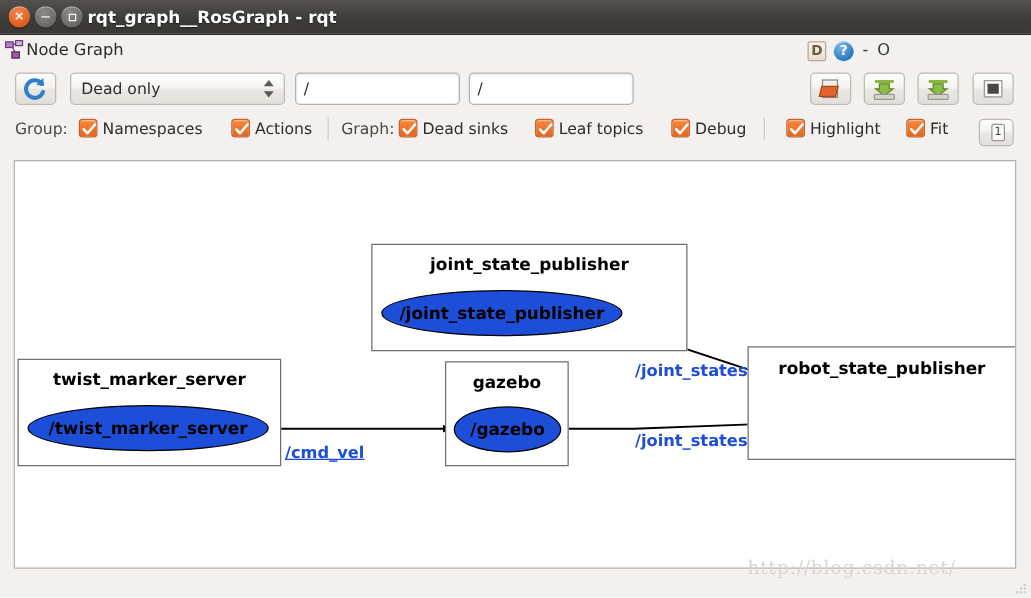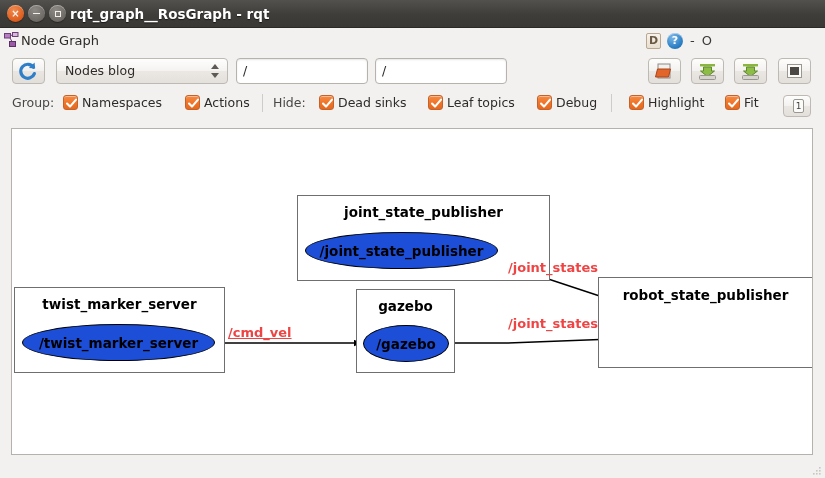--- a/index.html
+++ b/index.html
@@ -135,21 +135,21 @@
   }
   .ellipse{
     position:absolute;border:1.6px solid #000;border-radius:50%;box-sizing:border-box;
     background:#1d4ed8;
   }
   .ellipse-label{
     position:absolute;left:0;right:0;top:50%;transform:translateY(-50%);
     text-align:center;font-size:13.5px;font-weight:bold;color:#000;white-space:nowrap;
   }
   .edge-label{
-    position:absolute;font-size:13px;font-weight:bold;color:#ef4444;white-space:nowrap;
+    position:absolute;font-size:13px;font-weight:bold;color:#1d4ed8;white-space:nowrap;margin-top:30px;
   }
   .watermark{
     position:absolute;left:598px;top:445px;
     font-family:"DejaVu Serif","Liberation Serif",serif;
     font-size:15px;color:#d9d6d2;letter-spacing:.6px;white-space:nowrap;
   }
   .grip{
     position:absolute;right:3px;bottom:2px;width:12px;height:12px;
   }
 </style>
@@ -194,21 +194,21 @@
   </div>
 
   <div class="tbtn refresh-btn">
     <svg width="31" height="24" viewBox="0 0 31 24">
       <path d="M20.5 8.2 A7 7 0 1 0 21.4 14.6" fill="none" stroke="#2f7fc8" stroke-width="3.2" stroke-linecap="round"></path>
       <path d="M21.6 3.4 L22.1 9.6 L15.9 9.0 Z" fill="#2f7fc8"></path>
     </svg>
   </div>
 
   <div class="combo">
-    <div class="combo-label">Nodes blog</div>
+    <div class="combo-label">Dead only</div>
     <div class="combo-arrows">
       <span class="up"></span>
         <span class="dn"></span>
     </div>
   </div>
 
   <div class="tfield f1" title="/">/</div>
   <div class="tfield f2" title="/">/</div>
 
   <div class="iconbtn ib1">
@@ -250,21 +250,21 @@
 
     <div class="cb" style="left:185px;">
       <svg width="13" height="13" viewBox="0 0 13 13">
         <path d="M2 6.5 L5 9.6 L11 2.6" fill="none" stroke="#ffffff" stroke-width="2.1" stroke-linecap="round" stroke-linejoin="round"></path>
       </svg>
     </div>
     <div class="cbtext" style="left:204px;">Actions</div>
 
     <div class="vsep" style="left:262px;"></div>
 
-    <div class="opt-label" style="left:273px;">Hide:</div>
+    <div class="opt-label" style="left:273px;">Graph:</div>
 
     <div class="cb" style="left:319px;">
       <svg width="13" height="13" viewBox="0 0 13 13">
         <path d="M2 6.5 L5 9.6 L11 2.6" fill="none" stroke="#ffffff" stroke-width="2.1" stroke-linecap="round" stroke-linejoin="round"></path>
       </svg>
     </div>
     <div class="cbtext" style="left:338px;">Dead sinks</div>
 
     <div class="cb" style="left:428px;">
       <svg width="13" height="13" viewBox="0 0 13 13">
@@ -340,20 +340,21 @@
 
     <div class="node-box" style="left:586px;top:148px;width:215px;height:91px;">
       <div class="node-title" style="top:9px;">robot_state_publisher</div>
     </div>
 
     <div class="edge-label" style="left:216px;top:196px;text-decoration:underline;">/cmd_vel</div>
     <div class="edge-label" style="left:496px;top:131px;">/joint_states</div>
     <div class="edge-label" style="left:496px;top:187px;">/joint_states</div>
   </div>
 
+  <div class="watermark">http://blog.csdn.net/</div>
 
   <svg class="grip" viewBox="0 0 12 12">
     <g fill="#c9c5c0">
       <rect x="9" y="3" width="1.6" height="1.6"></rect>
       <rect x="6" y="6" width="1.6" height="1.6"></rect>
         <rect x="9" y="6" width="1.6" height="1.6"></rect>
       <rect x="3" y="9" width="1.6" height="1.6"></rect>
         <rect x="6" y="9" width="1.6" height="1.6"></rect>
         <rect x="9" y="9" width="1.6" height="1.6"></rect>
     </g>

